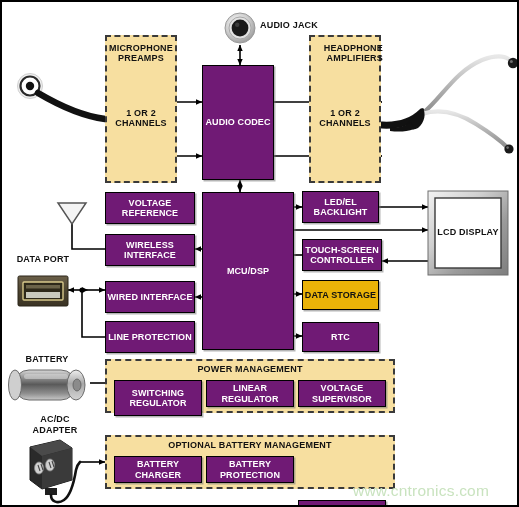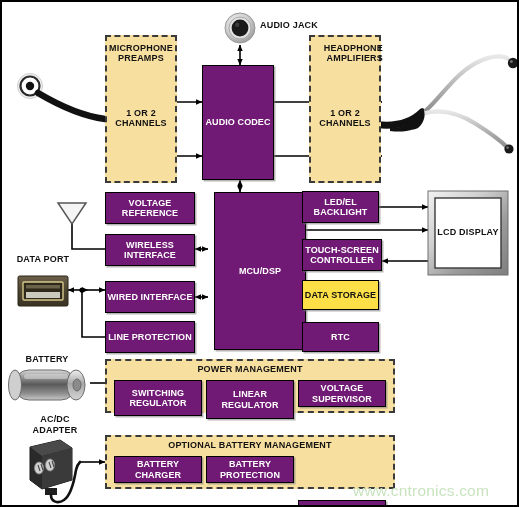--- a/index.html
+++ b/index.html
@@ -34,21 +34,21 @@
     line-height: 10.5px;
     letter-spacing: 0.1px;
     display: flex;
     align-items: center;
     justify-content: center;
     text-align: center;
     text-transform: uppercase;
     box-shadow: 1.5px 1.5px 0 rgba(120,120,120,0.55);
   }
   .blk.gray {
-    background: #fde047;
+    background: #eab308;
     color: #111111;
   }
   .group {
     position: absolute;
     box-sizing: border-box;
     background: #f7dfa0;
     border: 2px dashed #3a3a3a;
   }
   .group-title {
     position: absolute;
@@ -278,38 +278,38 @@
   <div class="group" style="left:103px; top:33px; width:72px; height:148px;"></div>
   <div class="group-title" style="left:101px; top:41px; width:76px;">MICROPHONE PREAMPS</div>
   <div class="group-title" style="left:101px; top:106px; width:76px;">1 OR 2 CHANNELS</div>
 
   <div class="group" style="left:307px; top:33px; width:72px; height:148px;"></div>
   <div class="group-title" style="left:305px; top:41px; width:76px;text-align:right;">HEADPHONE AMPLIFIERS</div>
   <div class="group-title" style="left:305px; top:106px; width:76px;">1 OR 2 CHANNELS</div>
 
   <div class="blk" style="left:200px; top:63px; width:72px; height:115px;">AUDIO CODEC</div>
 
-  <div class="blk" style="left:200px; top:190px; width:92px; height:158px;margin-left:12px;">MCU/DSP</div>
+  <div class="blk" style="left:200px; top:190px; width:92px; height:158px;">MCU/DSP</div>
 
   <div class="blk" style="left:103px; top:232px; width:90px; height:32px;">WIRELESS INTERFACE</div>
   <div class="blk" style="left:103px; top:190px; width:90px; height:32px;">VOLTAGE REFERENCE</div>
   <div class="blk" style="left:103px; top:279px; width:90px; height:32px;">WIRED INTERFACE</div>
   <div class="blk" style="left:103px; top:319px; width:90px; height:32px;">LINE PROTECTION</div>
 
   <div class="blk" style="left:300px; top:189px; width:77px; height:32px;">LED/EL BACKLIGHT</div>
   <div class="blk" style="left:300px; top:237px; width:80px; height:32px;">TOUCH-SCREEN CONTROLLER</div>
   <div class="blk gray" style="left:300px; top:278px; width:77px; height:30px;">DATA STORAGE</div>
   <div class="blk" style="left:300px; top:320px; width:77px; height:30px;">RTC</div>
 
   <div class="caption" style="left:433px; top:225px; width:66px; color:#111;">LCD DISPLAY</div>
 
   <div class="group" style="left:103px; top:357px; width:290px; height:54px;"></div>
   <div class="group-title" style="left:103px; top:362px; width:290px;">POWER MANAGEMENT</div>
   <div class="blk" style="left:112px; top:378px; width:88px; height:36px;">SWITCHING REGULATOR</div>
-  <div class="blk" style="left:204px; top:378px; width:88px; height:39px;">LINEAR REGULATOR</div>
+  <div class="blk" style="left:204px; top:378px; width:88px; height:27px;">LINEAR REGULATOR</div>
   <div class="blk" style="left:296px; top:378px; width:88px; height:27px;">VOLTAGE SUPERVISOR</div>
 
   <div class="group" style="left:103px; top:433px; width:290px; height:54px;"></div>
   <div class="group-title" style="left:103px; top:438px; width:290px;">OPTIONAL BATTERY MANAGEMENT</div>
   <div class="blk" style="left:112px; top:454px; width:88px; height:27px;">BATTERY CHARGER</div>
   <div class="blk" style="left:204px; top:454px; width:88px; height:27px;">BATTERY PROTECTION</div>
   <div class="blk" style="left:296px; top:454px; width:88px; height:27px;margin-top:44px;">FUEL GAUGE</div>
 
   <div class="caption" style="left:258px; top:18px; width:70px; text-align:left;">AUDIO JACK</div>
   <div class="caption" style="left:9px; top:252px; width:64px;">DATA PORT</div>

